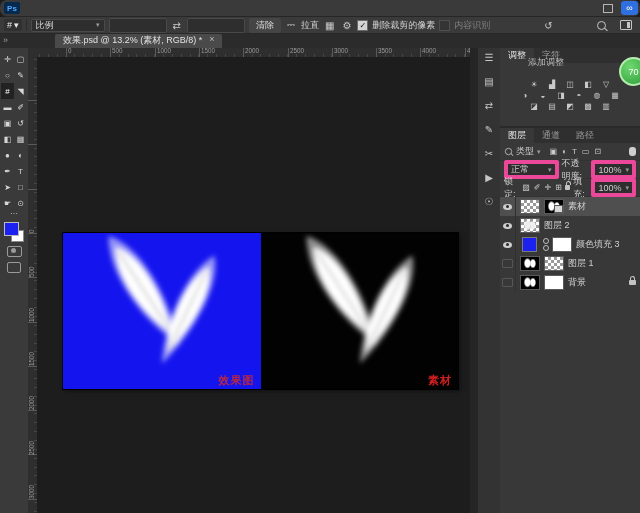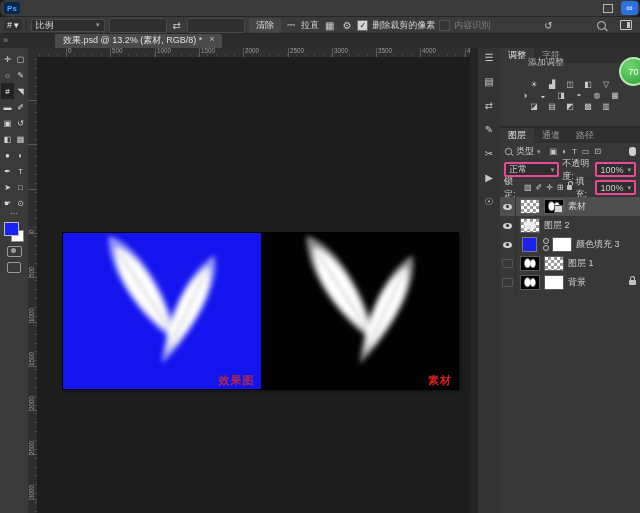--- a/index.html
+++ b/index.html
@@ -99,21 +99,21 @@
     background:radial-gradient(circle at 35% 30%,#6fd96f,#2f9c3a);border:2px solid #b4ecae;
     color:#fff;display:flex;align-items:center;justify-content:center;font-size:9px;}
   .panel-adjust{position:relative;height:78px;border-bottom:2px solid #2a2a2a;}
   .adj-label{position:absolute;left:7px;top:8px;color:#bdbdbd;margin-left:21px;}
   .adj-grid{position:absolute;left:0;top:32px;right:0;display:flex;flex-direction:column;gap:2px;}
   .adj-row{display:flex;justify-content:center;gap:7px;}
   .adj-icon{color:#c9c9c9;font-size:8px;width:11px;text-align:center;}
   .panel-layers{flex:1;display:flex;flex-direction:column;position:relative;}
   .lr-row{height:17px;display:flex;align-items:center;gap:3px;padding:0 4px;border-bottom:1px solid #323232;color:#cfcfcf;}
   .lr-row .caret{font-size:7px;color:#9a9a9a;}
-  .mini-dd{background:#2e2e2e;border:2px solid #ec4899;border-radius:2px;height:11px;display:flex;align-items:center;gap:4px;padding:0 3px;}
+  .mini-dd{background:#2e2e2e;border:4px solid #ec4899;border-radius:2px;height:11px;display:flex;align-items:center;gap:4px;padding:0 3px;}
   .f-icon{font-size:8px;color:#c9c9c9;}
   .toggle-dot{width:7px;height:9px;background:#cfcfcf;border-radius:3px;margin-left:auto;}
   .lock{width:7px;height:5px;background:#c3c3c3;position:relative;border-radius:1px;display:inline-block;}
   .lock:before{content:"";position:absolute;top:-4px;left:1px;width:3px;height:3px;border:1px solid #c3c3c3;border-bottom:none;border-radius:3px 3px 0 0;}
   .layer-list{flex:1;overflow:hidden;}
   .layer-row{height:19px;display:flex;align-items:center;gap:4px;padding-right:4px;}
   .layer-row.selected{background:#4f4f4f;}
   .eye-cell{width:15px;height:100%;display:flex;align-items:center;justify-content:center;border-right:1px solid #303030;}
   .eye{width:9px;height:6px;border-radius:50%;background:#cfcfcf;position:relative;}
   .eye:after{content:"";position:absolute;left:3px;top:1px;width:3px;height:3px;border-radius:50%;background:#2b2b2b;}

